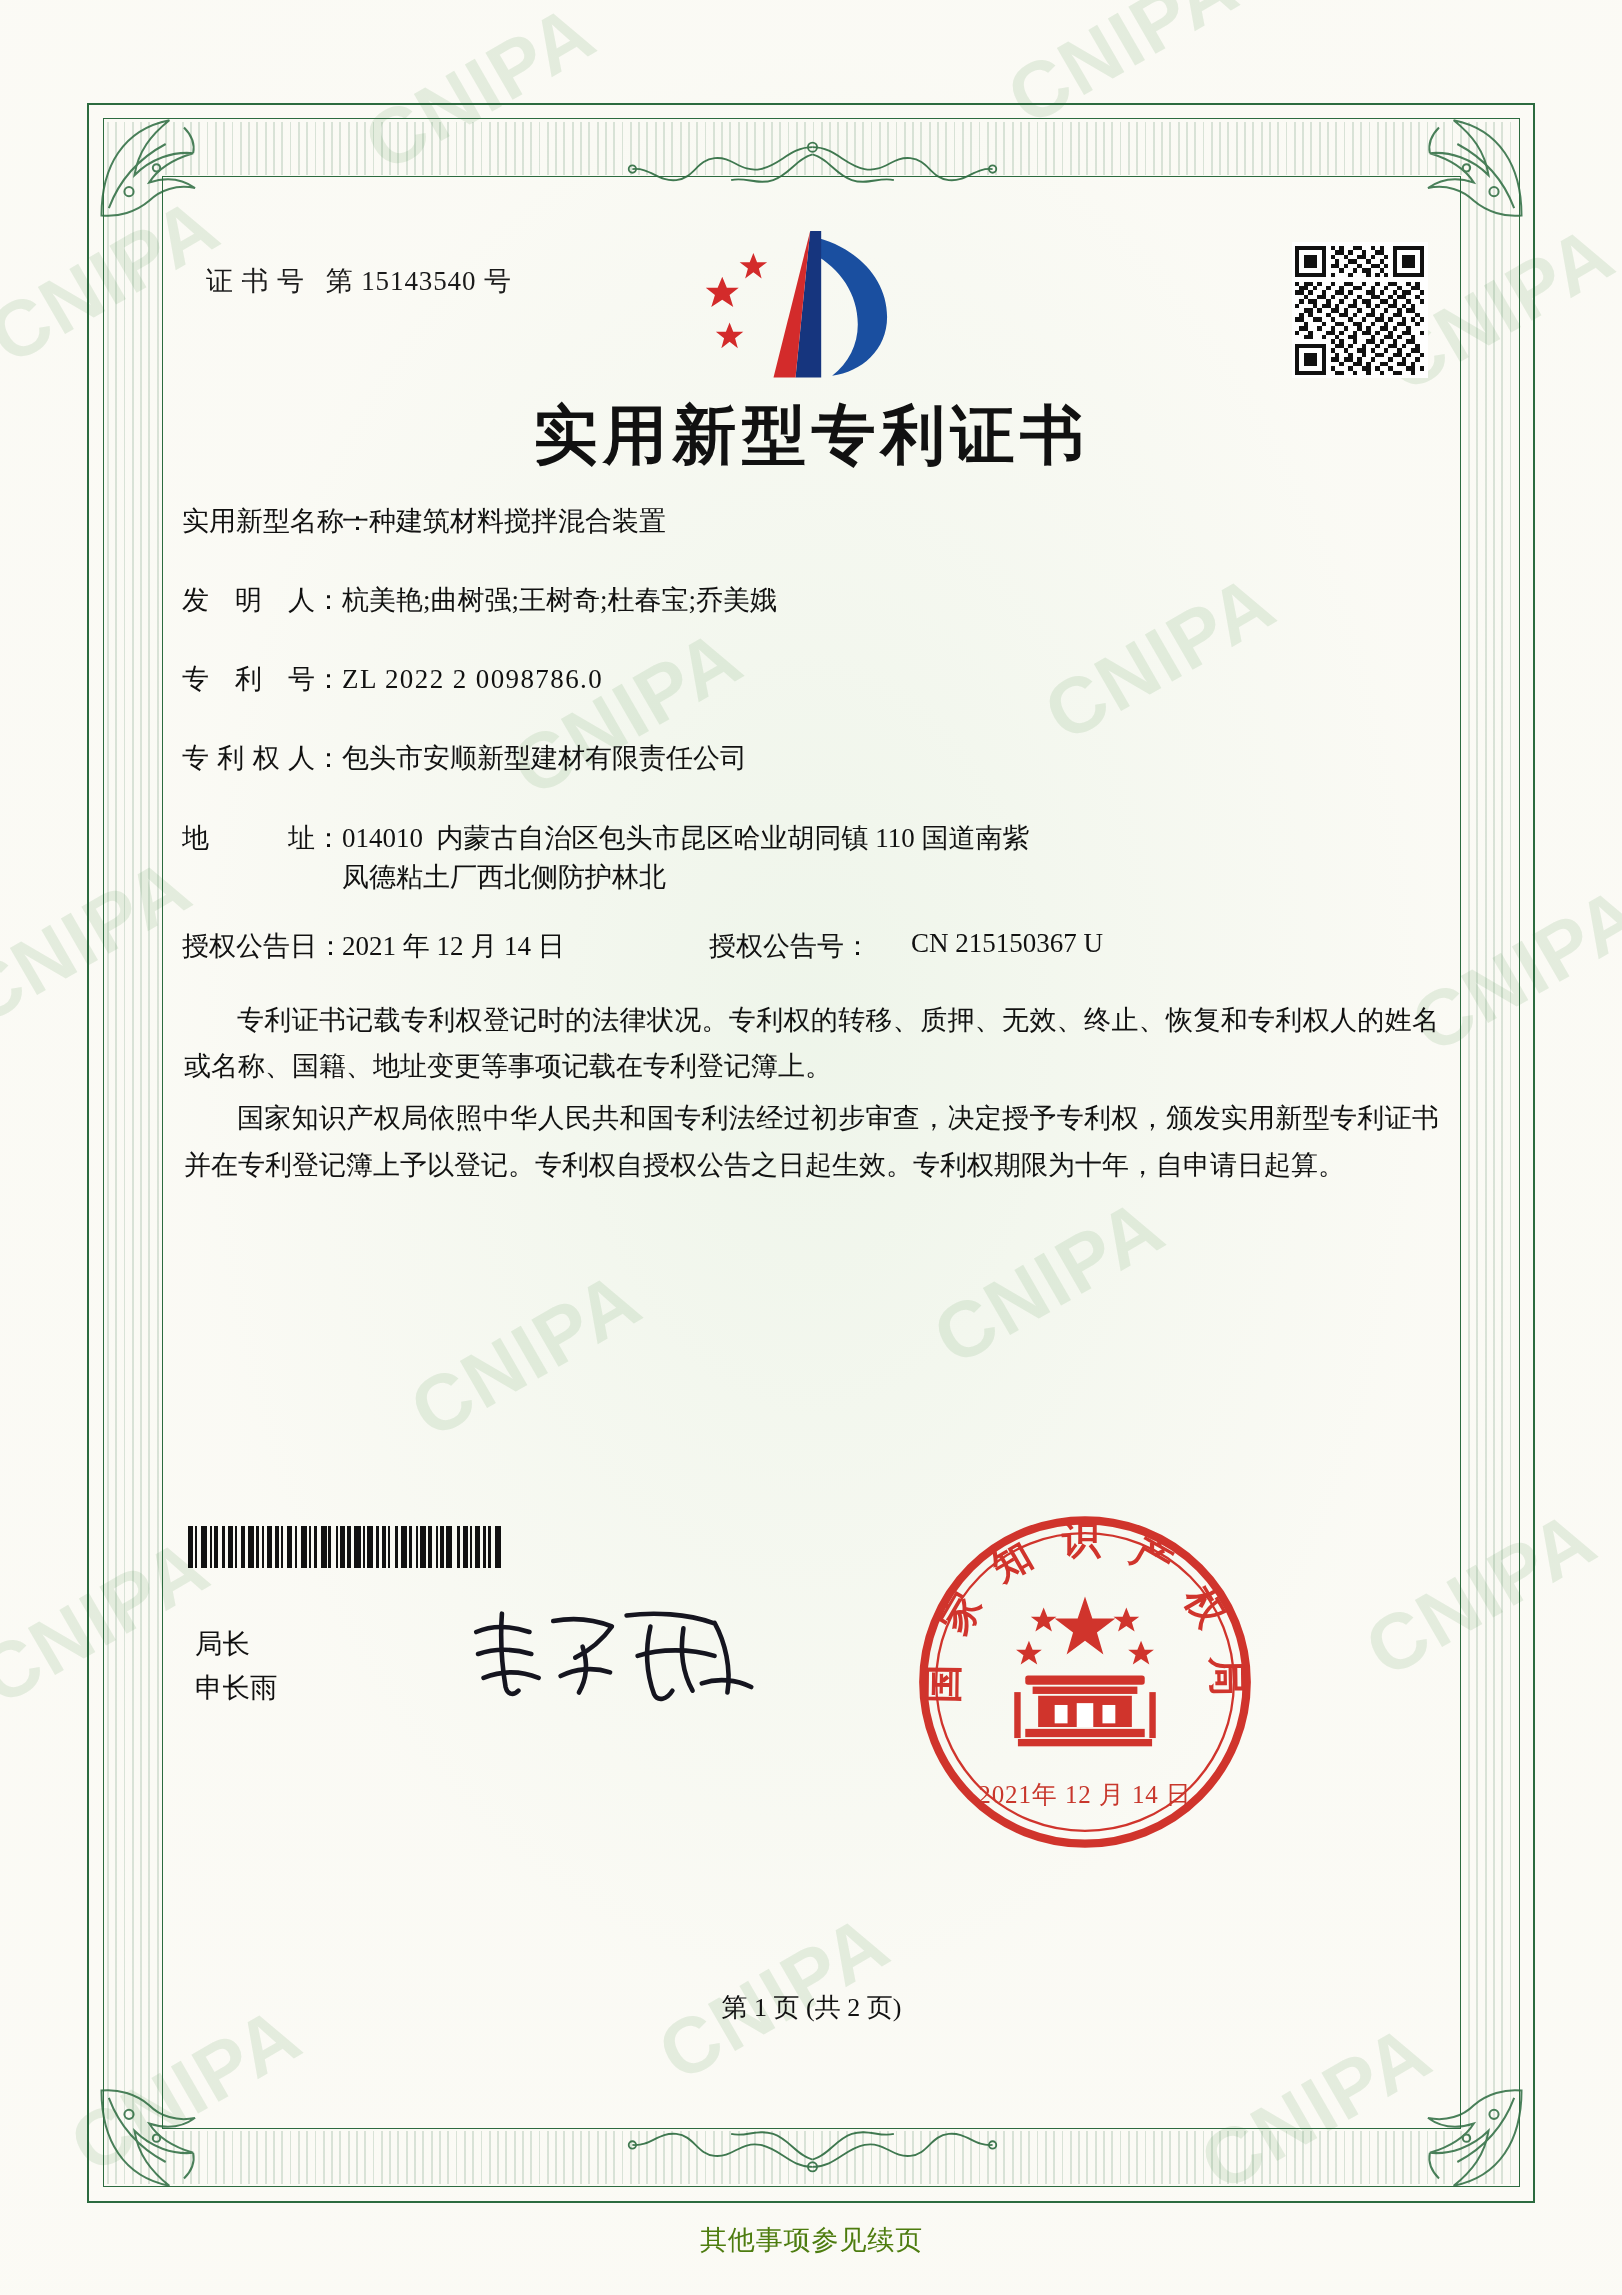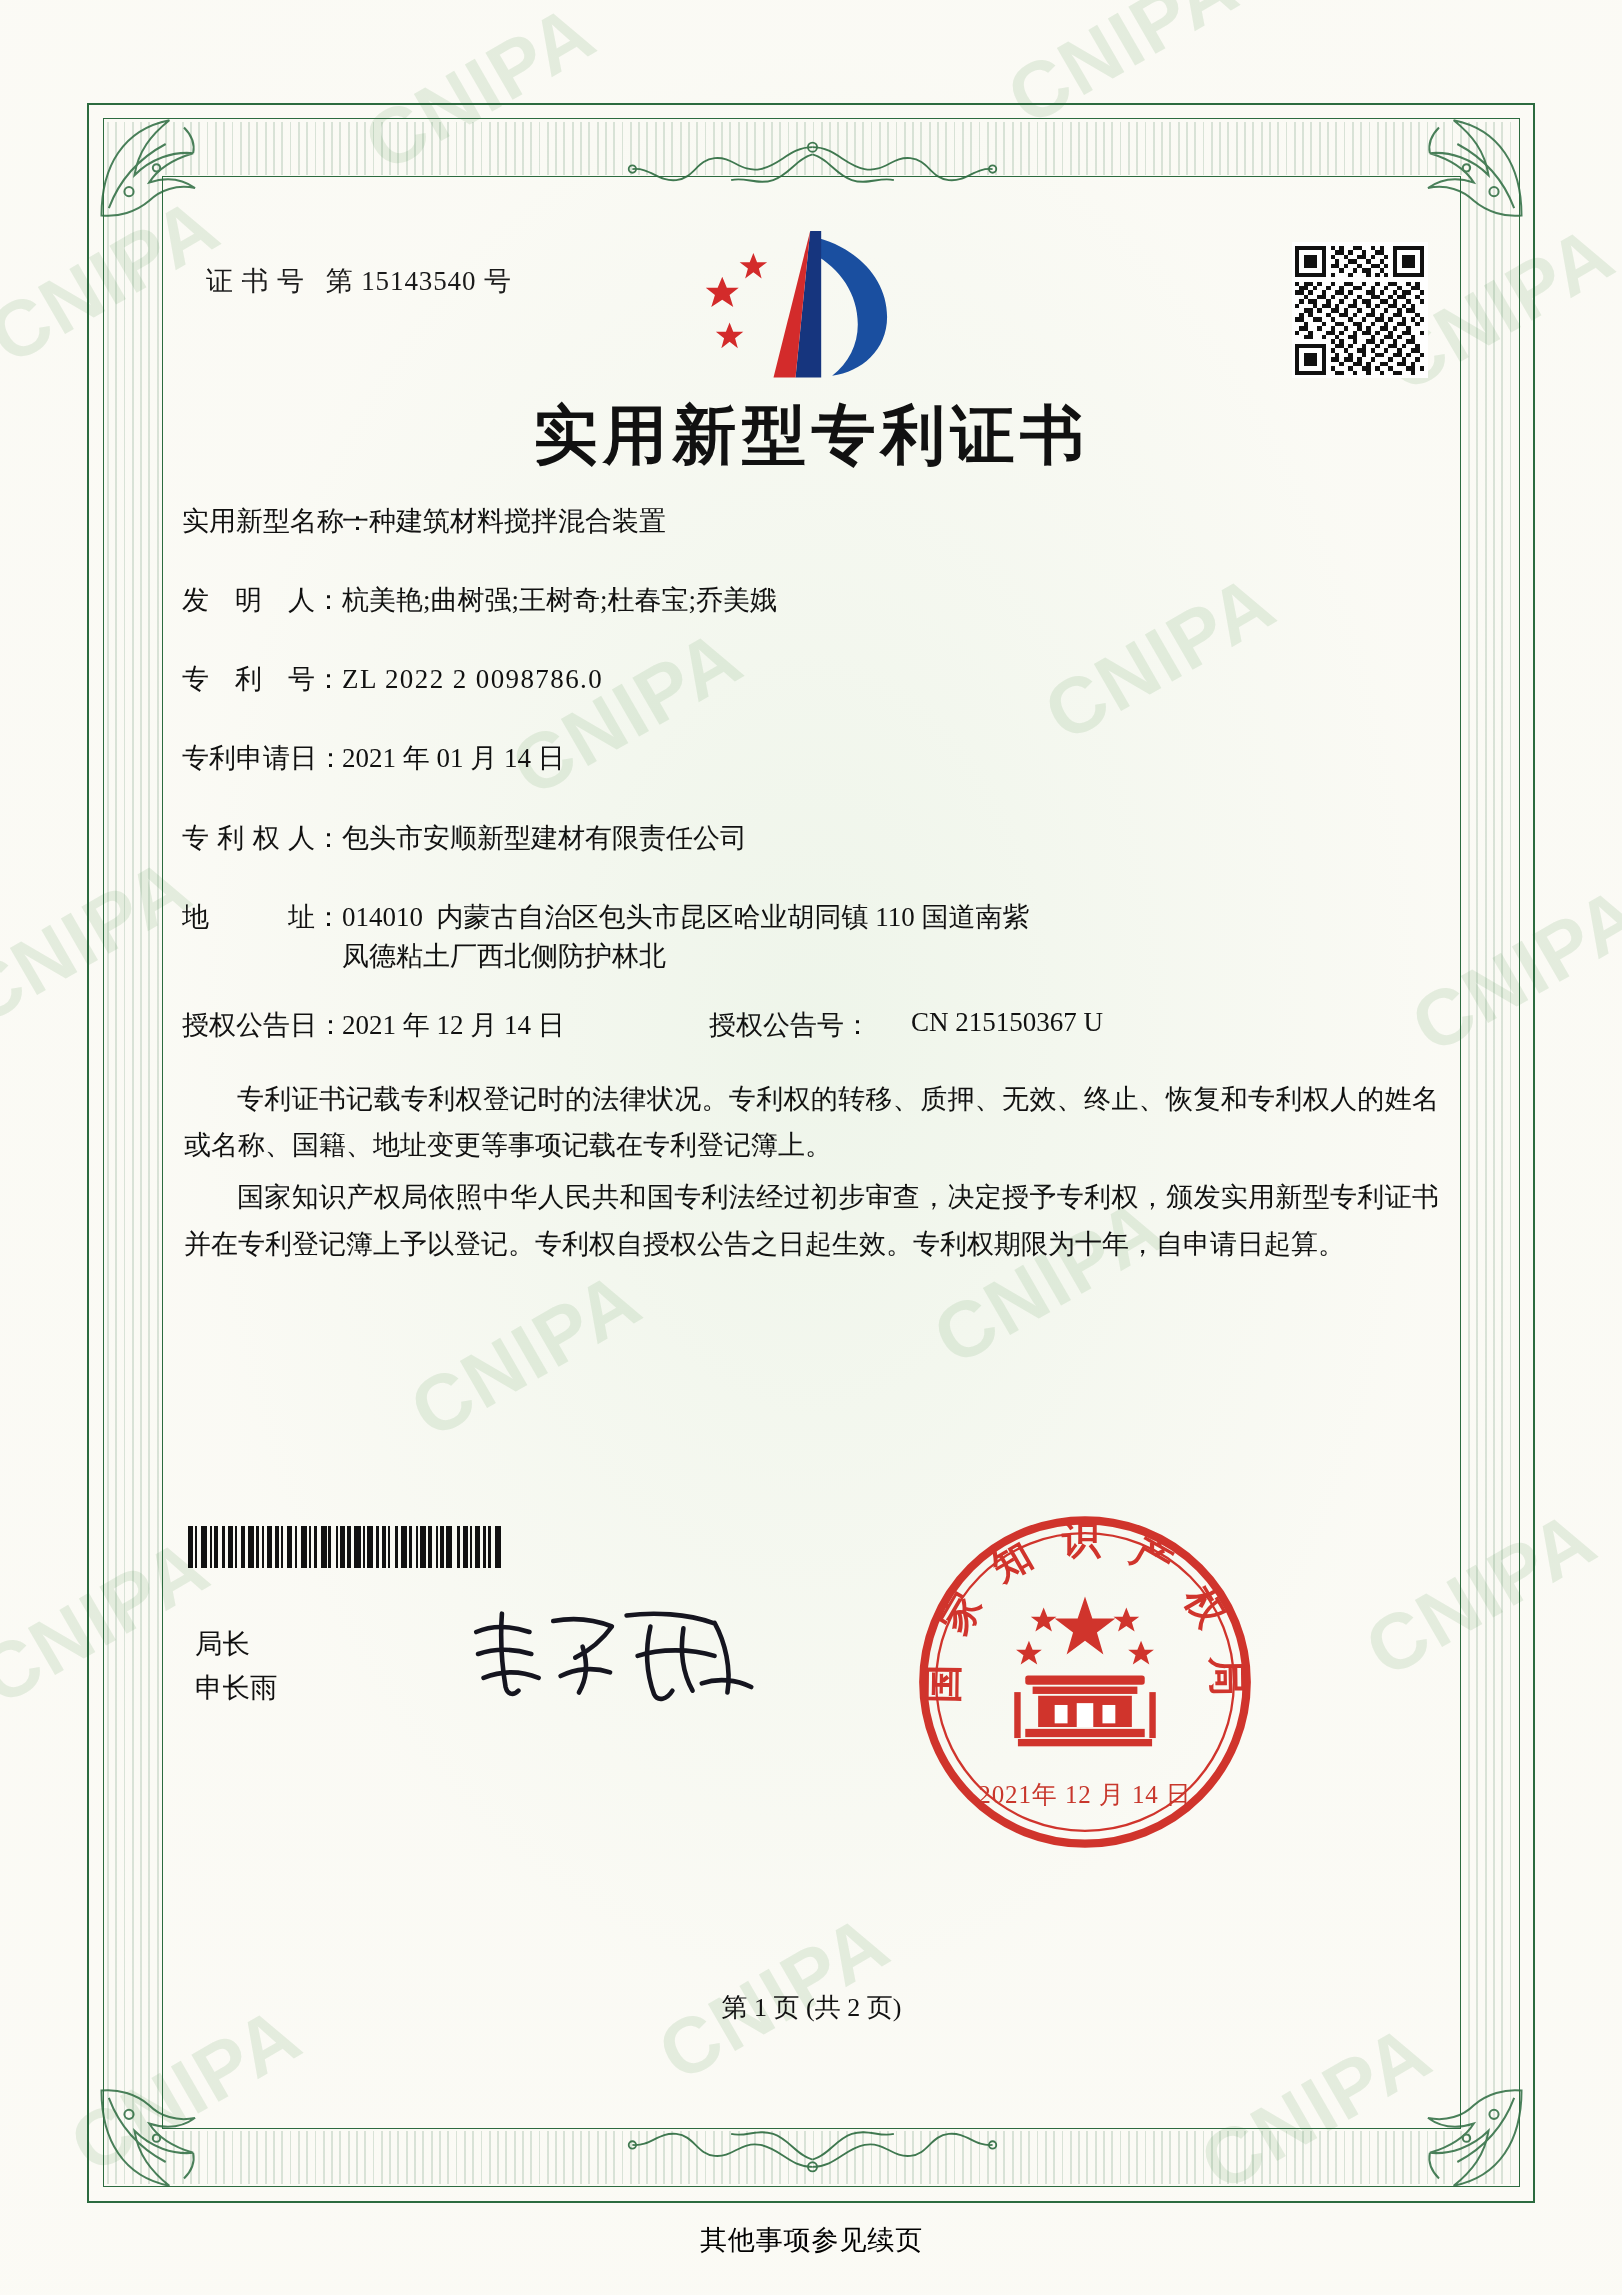--- a/index.html
+++ b/index.html
@@ -323,21 +323,21 @@
     color: #111;
   }
 
   .footnote {
     position: absolute;
     left: 0;
     right: 0;
     top: 2222px;
     text-align: center;
     font-size: 27px;
-    color: #000000;
+    color: #4d7c0f;
     letter-spacing: 0.9px;
   }
 </style>
 </head>
 <body>
 
 <div class="page">
 
   <div class="watermarks">
     <div class="wm" style="left:-27.5px; top:303px; transform:rotate(-30deg);">CNIPA</div>
@@ -695,24 +695,20 @@
 
       <div class="field">
         <div class="lbl spread">
           <span>专</span>
           <span>利</span>
           <span>号：</span>
         </div>
         <div class="val mono">ZL 2022 2 0098786.0</div>
       </div>
 
-      <div class="field">
-        <div class="lbl">专利申请日：</div>
-        <div class="val">2021 年 01 月 14 日</div>
-      </div>
 
       <div class="field">
         <div class="lbl spread">
           <span>专</span>
           <span>利</span>
           <span>权</span>
           <span>人：</span>
         </div>
         <div class="val">包头市安顺新型建材有限责任公司</div>
       </div>

